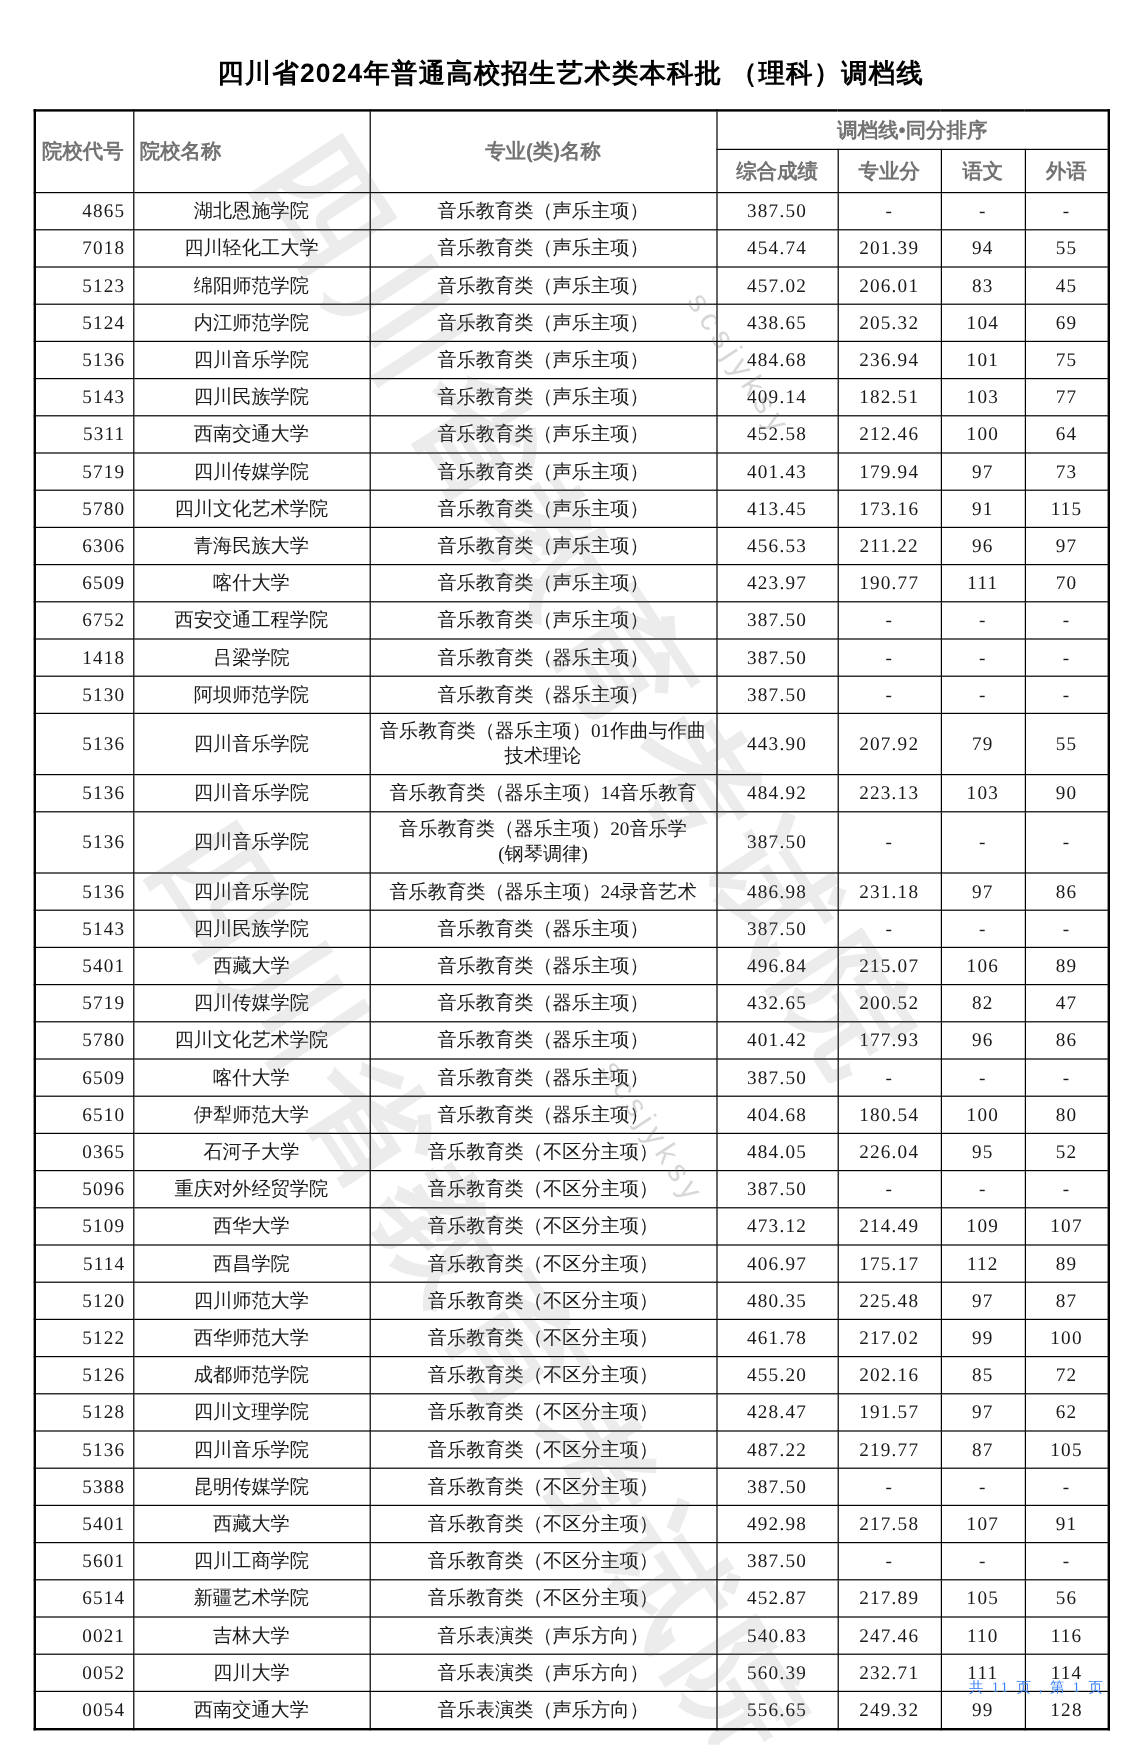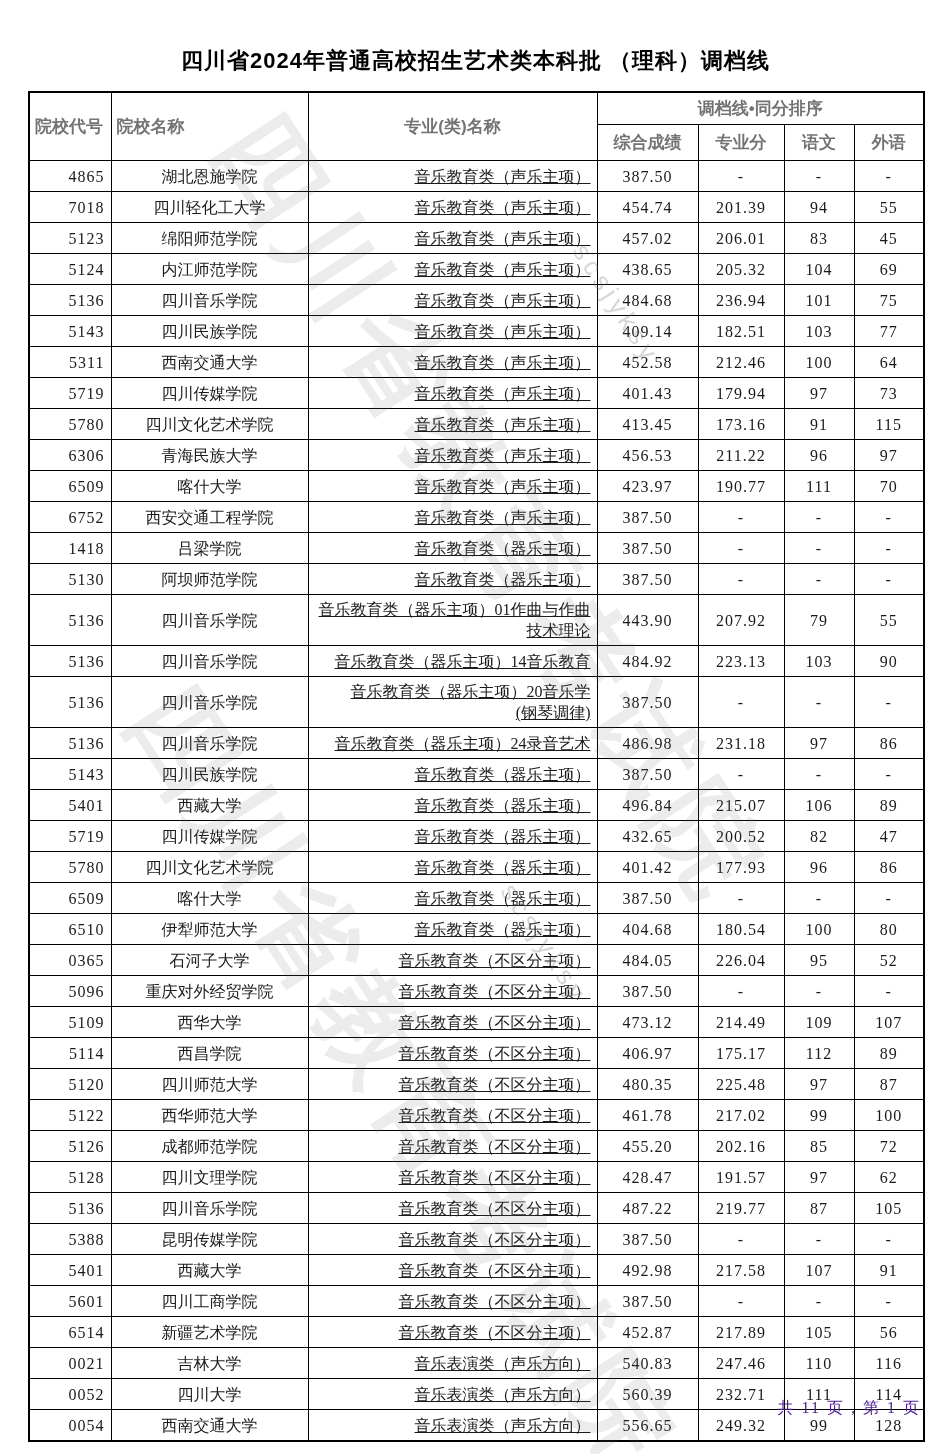--- a/index.html
+++ b/index.html
@@ -29,25 +29,25 @@
   th.h-group{height:25px;}
   tr.h-sub th{height:29px;}
   th.h-code{text-align:left;}
   th.h-name{text-align:left;margin-top:36px;}
   th.h-major{}
   .score-table tbody td{
     font-size:16px;line-height:21px;padding:4px 6px;height:22px;color:#1a1a1a;
   }
   td.c-code{text-align:right;letter-spacing:1px;}
   td.c-name{text-align:center;padding-left:8px;}
-  td.c-major{text-align:right;padding-left:8px;white-space:pre-wrap;text-decoration:underline;}
+  td.c-major{text-align:center;padding-left:8px;white-space:pre-wrap;}
   td.c-num{text-align:center;letter-spacing:1px;}
   .page-footer{
     position:absolute;top:1398px;right:30px;
-    font-size:16px;color:#4c1d95;letter-spacing:2px;
+    font-size:12px;color:#3b82f6;letter-spacing:2px;
   }
   .wm{
     position:absolute;pointer-events:none;white-space:nowrap;z-index:6;
     font-family:"Liberation Sans","DejaVu Sans",sans-serif;
     transform-origin:left top;
   }
   .wm-cn{font-size:104px;font-weight:700;color:rgba(110,110,110,0.13);letter-spacing:10px;}
   .wm-en{font-size:26px;font-weight:400;color:rgba(110,110,110,0.28);letter-spacing:5px;}
   .wm1{left:300px;top:88px;transform:rotate(57deg);}
   .wm1e{left:592px;top:238px;transform:rotate(57deg);}

